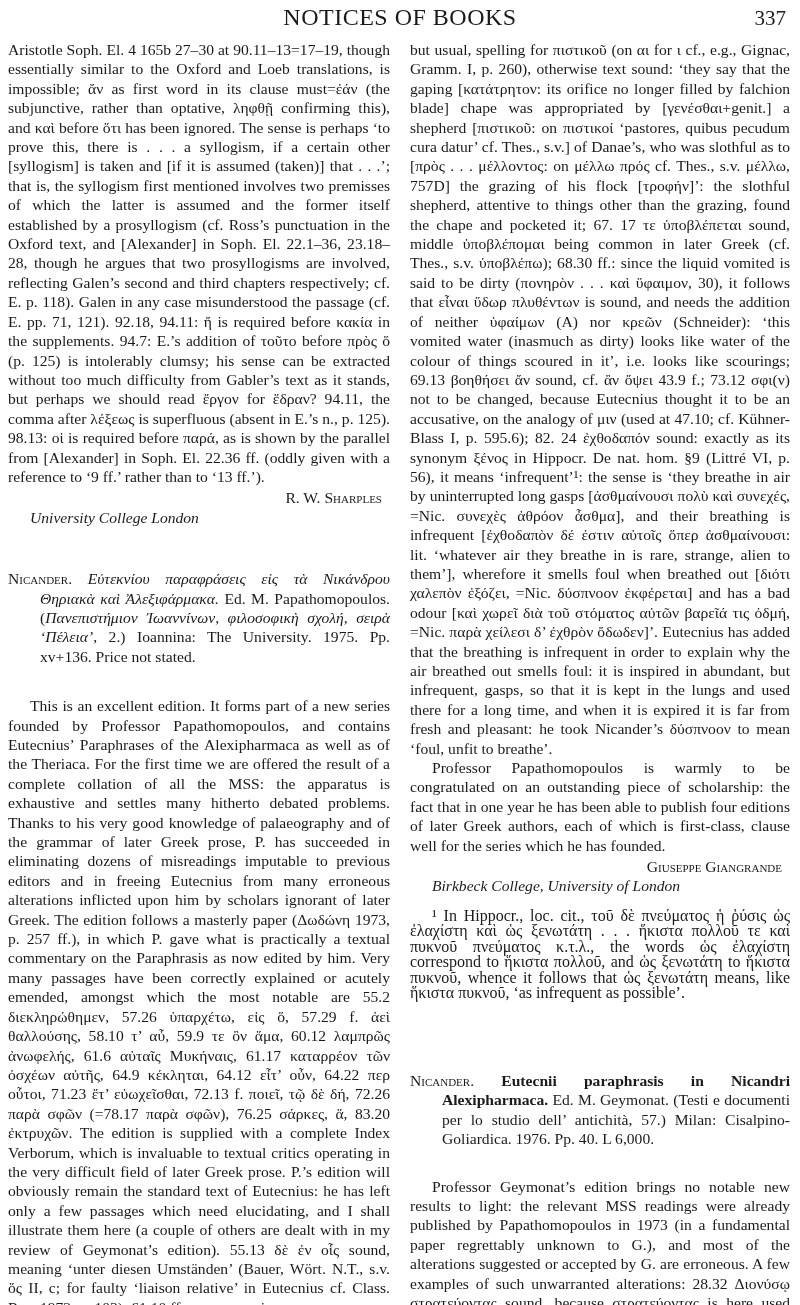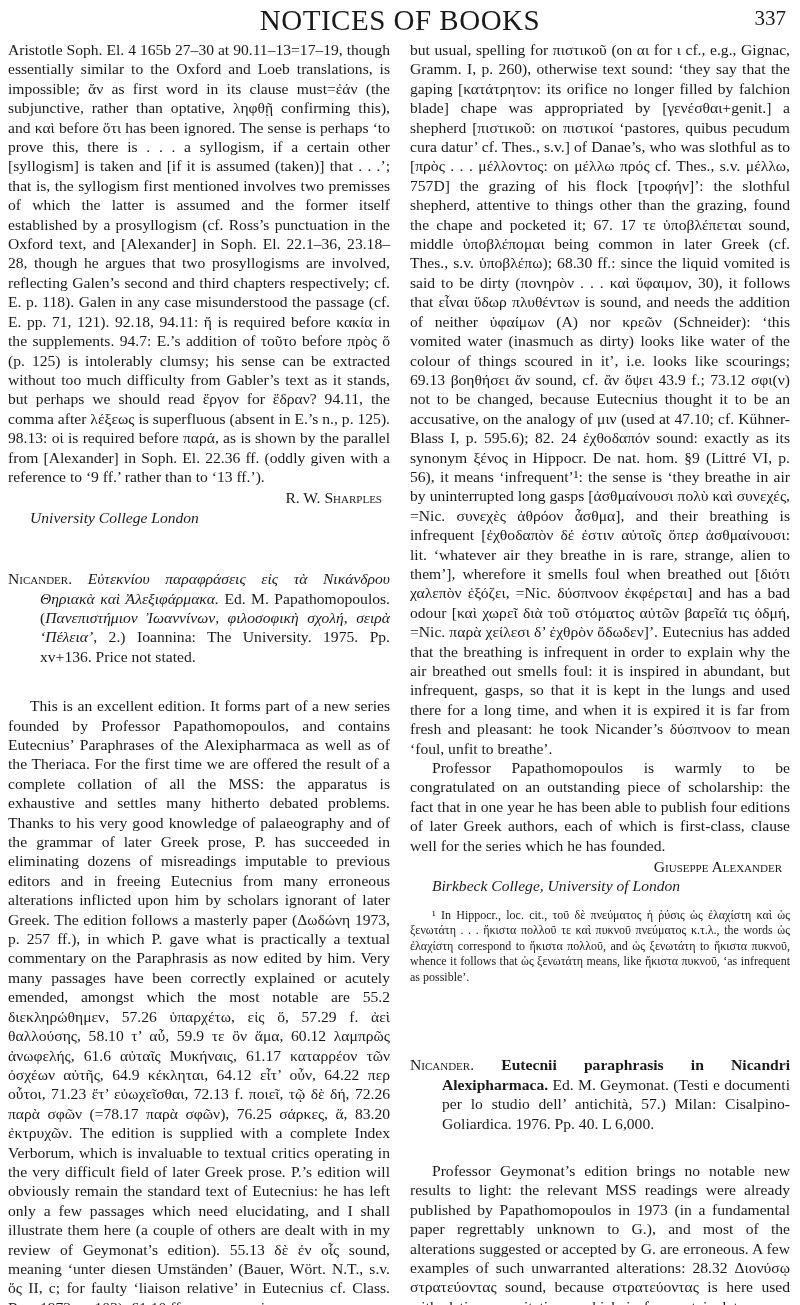--- a/index.html
+++ b/index.html
@@ -1,33 +1,33 @@
 <!DOCTYPE html>
 <html><head>
 <meta charset="utf-8">
 <style>
   html, body { margin:0; padding:0; background:#ffffff; }
   body { width:800px; height:1305px; overflow:hidden; position:relative;
          font-family:"Liberation Serif", "DejaVu Serif", serif; color:#1a1a1a; }
   .header { position:absolute; top:4px; left:0; width:800px; height:30px; }
   .running-title { position:absolute; left:0; right:0; top:0; text-align:center;
-                   font-size:29px; letter-spacing:0.5px; }
+                   font-size:24px; letter-spacing:0.5px; }
   .page-num { position:absolute; right:14px; top:2px; font-size:21px; }
   .col { position:absolute; top:40px; width:382px; font-size:15.6px; line-height:19.4px; }
   .col.left { left:8px; }
   .col.right { left:410px; width:380px; }
   p { margin:0; text-align:justify; }
   .indent { text-indent:22px; }
   i, .it { font-style:italic; }
   .sig { text-align:right; font-variant:small-caps; padding-right:8px; }
   .aff { font-style:italic; padding-left:22px; }
   .entry { padding-left:32px; text-indent:-32px; text-align:justify; }
   .sc { font-variant:small-caps; }
   .bold { font-weight:bold; }
-  .footnote { font-size:12px; line-height:15.5px; text-align:justify; }
+  .footnote { font-size:16px; line-height:15.5px; text-align:justify; }
   .footnote .fn-first { text-indent:22px; }
 </style>
 </head>
 <body>
 
 <div class="header">
   <div class="running-title">NOTICES OF BOOKS</div>
   <div class="page-num">337</div>
 </div>
 
@@ -37,21 +37,21 @@
   <p class="aff">University College London</p>
 
   <p class="entry" style="margin-top:42px;"><span class="sc">Nicander.</span> <span class="it">Εὐτεκνίου παραφράσεις εἰς τὰ Νικάνδρου Θηριακὰ καὶ Ἀλεξιφάρμακα.</span><span> Ed. M. Papathomopoulos. (</span><span class="it">Πανεπιστήμιον Ἰωαννίνων, φιλοσοφικὴ σχολή, σειρὰ ‘Πέλεια’</span><span>, 2.) Ioannina: The University. 1975. Pp. xv+136. Price not stated.</span></p>
 
   <p class="indent" style="margin-top:30px;">This is an excellent edition. It forms part of a new series founded by Professor Papathomopoulos, and contains Eutecnius’ Paraphrases of the Alexipharmaca as well as of the Theriaca. For the first time we are offered the result of a complete collation of all the MSS: the apparatus is exhaustive and settles many hitherto debated problems. Thanks to his very good knowledge of palaeography and of the grammar of later Greek prose, P. has succeeded in eliminating dozens of misreadings imputable to previous editors and in freeing Eutecnius from many erroneous alterations inflicted upon him by scholars ignorant of later Greek. The edition follows a masterly paper (Δωδώνη 1973, p. 257 ff.), in which P. gave what is practically a textual commentary on the Paraphrasis as now edited by him. Very many passages have been correctly explained or acutely emended, amongst which the most notable are 55.2 διεκληρώθημεν, 57.26 ὑπαρχέτω, εἰς ὅ, 57.29 f. ἀεὶ θαλλούσης, 58.10 τ’ αὖ, 59.9 τε ὂν ἅμα, 60.12 λαμπρῶς ἀνωφελής, 61.6 αὐταῖς Μυκήναις, 61.17 καταρρέον τῶν ὀσχέων αὐτῆς, 64.9 κέκληται, 64.12 εἶτ’ οὖν, 64.22 περ οὗτοι, 71.23 ἔτ’ εὐωχεῖσθαι, 72.13 f. ποιεῖ, τῷ δὲ δή, 72.26 παρὰ σφῶν (=78.17 παρὰ σφῶν), 76.25 σάρκες, ἅ, 83.20 ἐκτρυχῶν. The edition is supplied with a complete Index Verborum, which is invaluable to textual critics operating in the very difficult field of later Greek prose. P.’s edition will obviously remain the standard text of Eutecnius: he has left only a few passages which need elucidating, and I shall illustrate them here (a couple of others are dealt with in my review of Geymonat’s edition). 55.13 δὲ ἐν οἷς sound, meaning ‘unter diesen Umständen’ (Bauer, Wört. N.T., s.v. ὅς II, c; for faulty ‘liaison relative’ in Eutecnius cf. Class. Rev. 1972, p. 103); 61.10 ff. παιστεικου is wrong,</p>
 </div>
 
 <div class="col right">
   <p>but usual, spelling for πιστικοῦ (on αι for ι cf., e.g., Gignac, Gramm. I, p. 260), otherwise text sound: ‘they say that the gaping [κατάτρητον: its orifice no longer filled by falchion blade] chape was appropriated by [γενέσθαι+genit.] a shepherd [πιστικοῦ: on πιστικοί ‘pastores, quibus pecudum cura datur’ cf. Thes., s.v.] of Danae’s, who was slothful as to [πρὸς . . . μέλλοντος: on μέλλω πρός cf. Thes., s.v. μέλλω, 757D] the grazing of his flock [τροφήν]’: the slothful shepherd, attentive to things other than the grazing, found the chape and pocketed it; 67. 17 τε ὑποβλέπεται sound, middle ὑποβλέπομαι being common in later Greek (cf. Thes., s.v. ὑποβλέπω); 68.30 ff.: since the liquid vomited is said to be dirty (πονηρὸν . . . καὶ ὕφαιμον, 30), it follows that εἶναι ὕδωρ πλυθέντων is sound, and needs the addition of neither ὑφαίμων (A) nor κρεῶν (Schneider): ‘this vomited water (inasmuch as dirty) looks like water of the colour of things scoured in it’, i.e. looks like scourings; 69.13 βοηθήσει ἄν sound, cf. ἂν ὄψει 43.9 f.; 73.12 σφι(ν) not to be changed, because Eutecnius thought it to be an accusative, on the analogy of μιν (used at 47.10; cf. Kühner-Blass I, p. 595.6); 82. 24 ἐχθοδαπόν sound: exactly as its synonym ξένος in Hippocr. De nat. hom. §9 (Littré VI, p. 56), it means ‘infrequent’¹: the sense is ‘they breathe in air by uninterrupted long gasps [ἀσθμαίνουσι πολὺ καὶ συνεχές, =Nic. συνεχὲς ἀθρόον ἆσθμα], and their breathing is infrequent [ἐχθοδαπὸν δέ ἐστιν αὐτοῖς ὅπερ ἀσθμαίνουσι: lit. ‘whatever air they breathe in is rare, strange, alien to them’], wherefore it smells foul when breathed out [διότι χαλεπὸν ἐξόζει, =Nic. δύσπνοον ἐκφέρεται] and has a bad odour [καὶ χωρεῖ διὰ τοῦ στόματος αὐτῶν βαρεῖά τις ὀδμή, =Nic. παρὰ χείλεσι δ’ ἐχθρὸν ὄδωδεν]’. Eutecnius has added that the breathing is infrequent in order to explain why the air breathed out smells foul: it is inspired in abundant, but infrequent, gasps, so that it is kept in the lungs and used there for a long time, and when it is expired it is far from fresh and pleasant: he took Nicander’s δύσπνοον to mean ‘foul, unfit to breathe’.</p>
   <p class="indent">Professor Papathomopoulos is warmly to be congratulated on an outstanding piece of scholarship: the fact that in one year he has been able to publish four editions of later Greek authors, each of which is first-class, clause well for the series which he has founded.</p>
-  <p class="sig" style="margin-top:2px;">Giuseppe Alexander</p>
+  <p class="sig" style="margin-top:2px;">Giuseppe Giangrande</p>
   <p class="aff">Birkbeck College, University of London</p>
 
   <div class="footnote" style="margin-top:12px;">
     <p class="fn-first">¹ In Hippocr., loc. cit., τοῦ δὲ πνεύματος ἡ ῥύσις ὡς ἐλαχίστη καὶ ὡς ξενωτάτη . . . ἥκιστα πολλοῦ τε καὶ πυκνοῦ πνεύματος κ.τ.λ., the words ὡς ἐλαχίστη correspond to ἥκιστα πολλοῦ, and ὡς ξενωτάτη to ἥκιστα πυκνοῦ, whence it follows that ὡς ξενωτάτη means, like ἥκιστα πυκνοῦ, ‘as infrequent as possible’.</p>
   </div>
 
   <p class="entry" style="margin-top:70px;"><span class="sc">Nicander.</span> <span class="bold">Eutecnii paraphrasis in Nicandri Alexipharmaca.</span><span> Ed. M. Geymonat. (Testi e documenti per lo studio dell’ antichità, 57.) Milan: Cisalpino-Goliardica. 1976. Pp. 40. L 6,000.</span></p>
 
   <p class="indent" style="margin-top:28px;">Professor Geymonat’s edition brings no notable new results to light: the relevant MSS readings were already published by Papathomopoulos in 1973 (in a fundamental paper regrettably unknown to G.), and most of the alterations suggested or accepted by G. are erroneous. A few examples of such unwarranted alterations: 28.32 Διονύσῳ στρατεύοντας sound, because στρατεύοντας is here used with dativus comitativus, which is frequent in late prose; 28.55 τὴν χεῖρα εἰς ἥμισυ τῶν φύλλων ποιήσας τῆς</p>
 </div>

